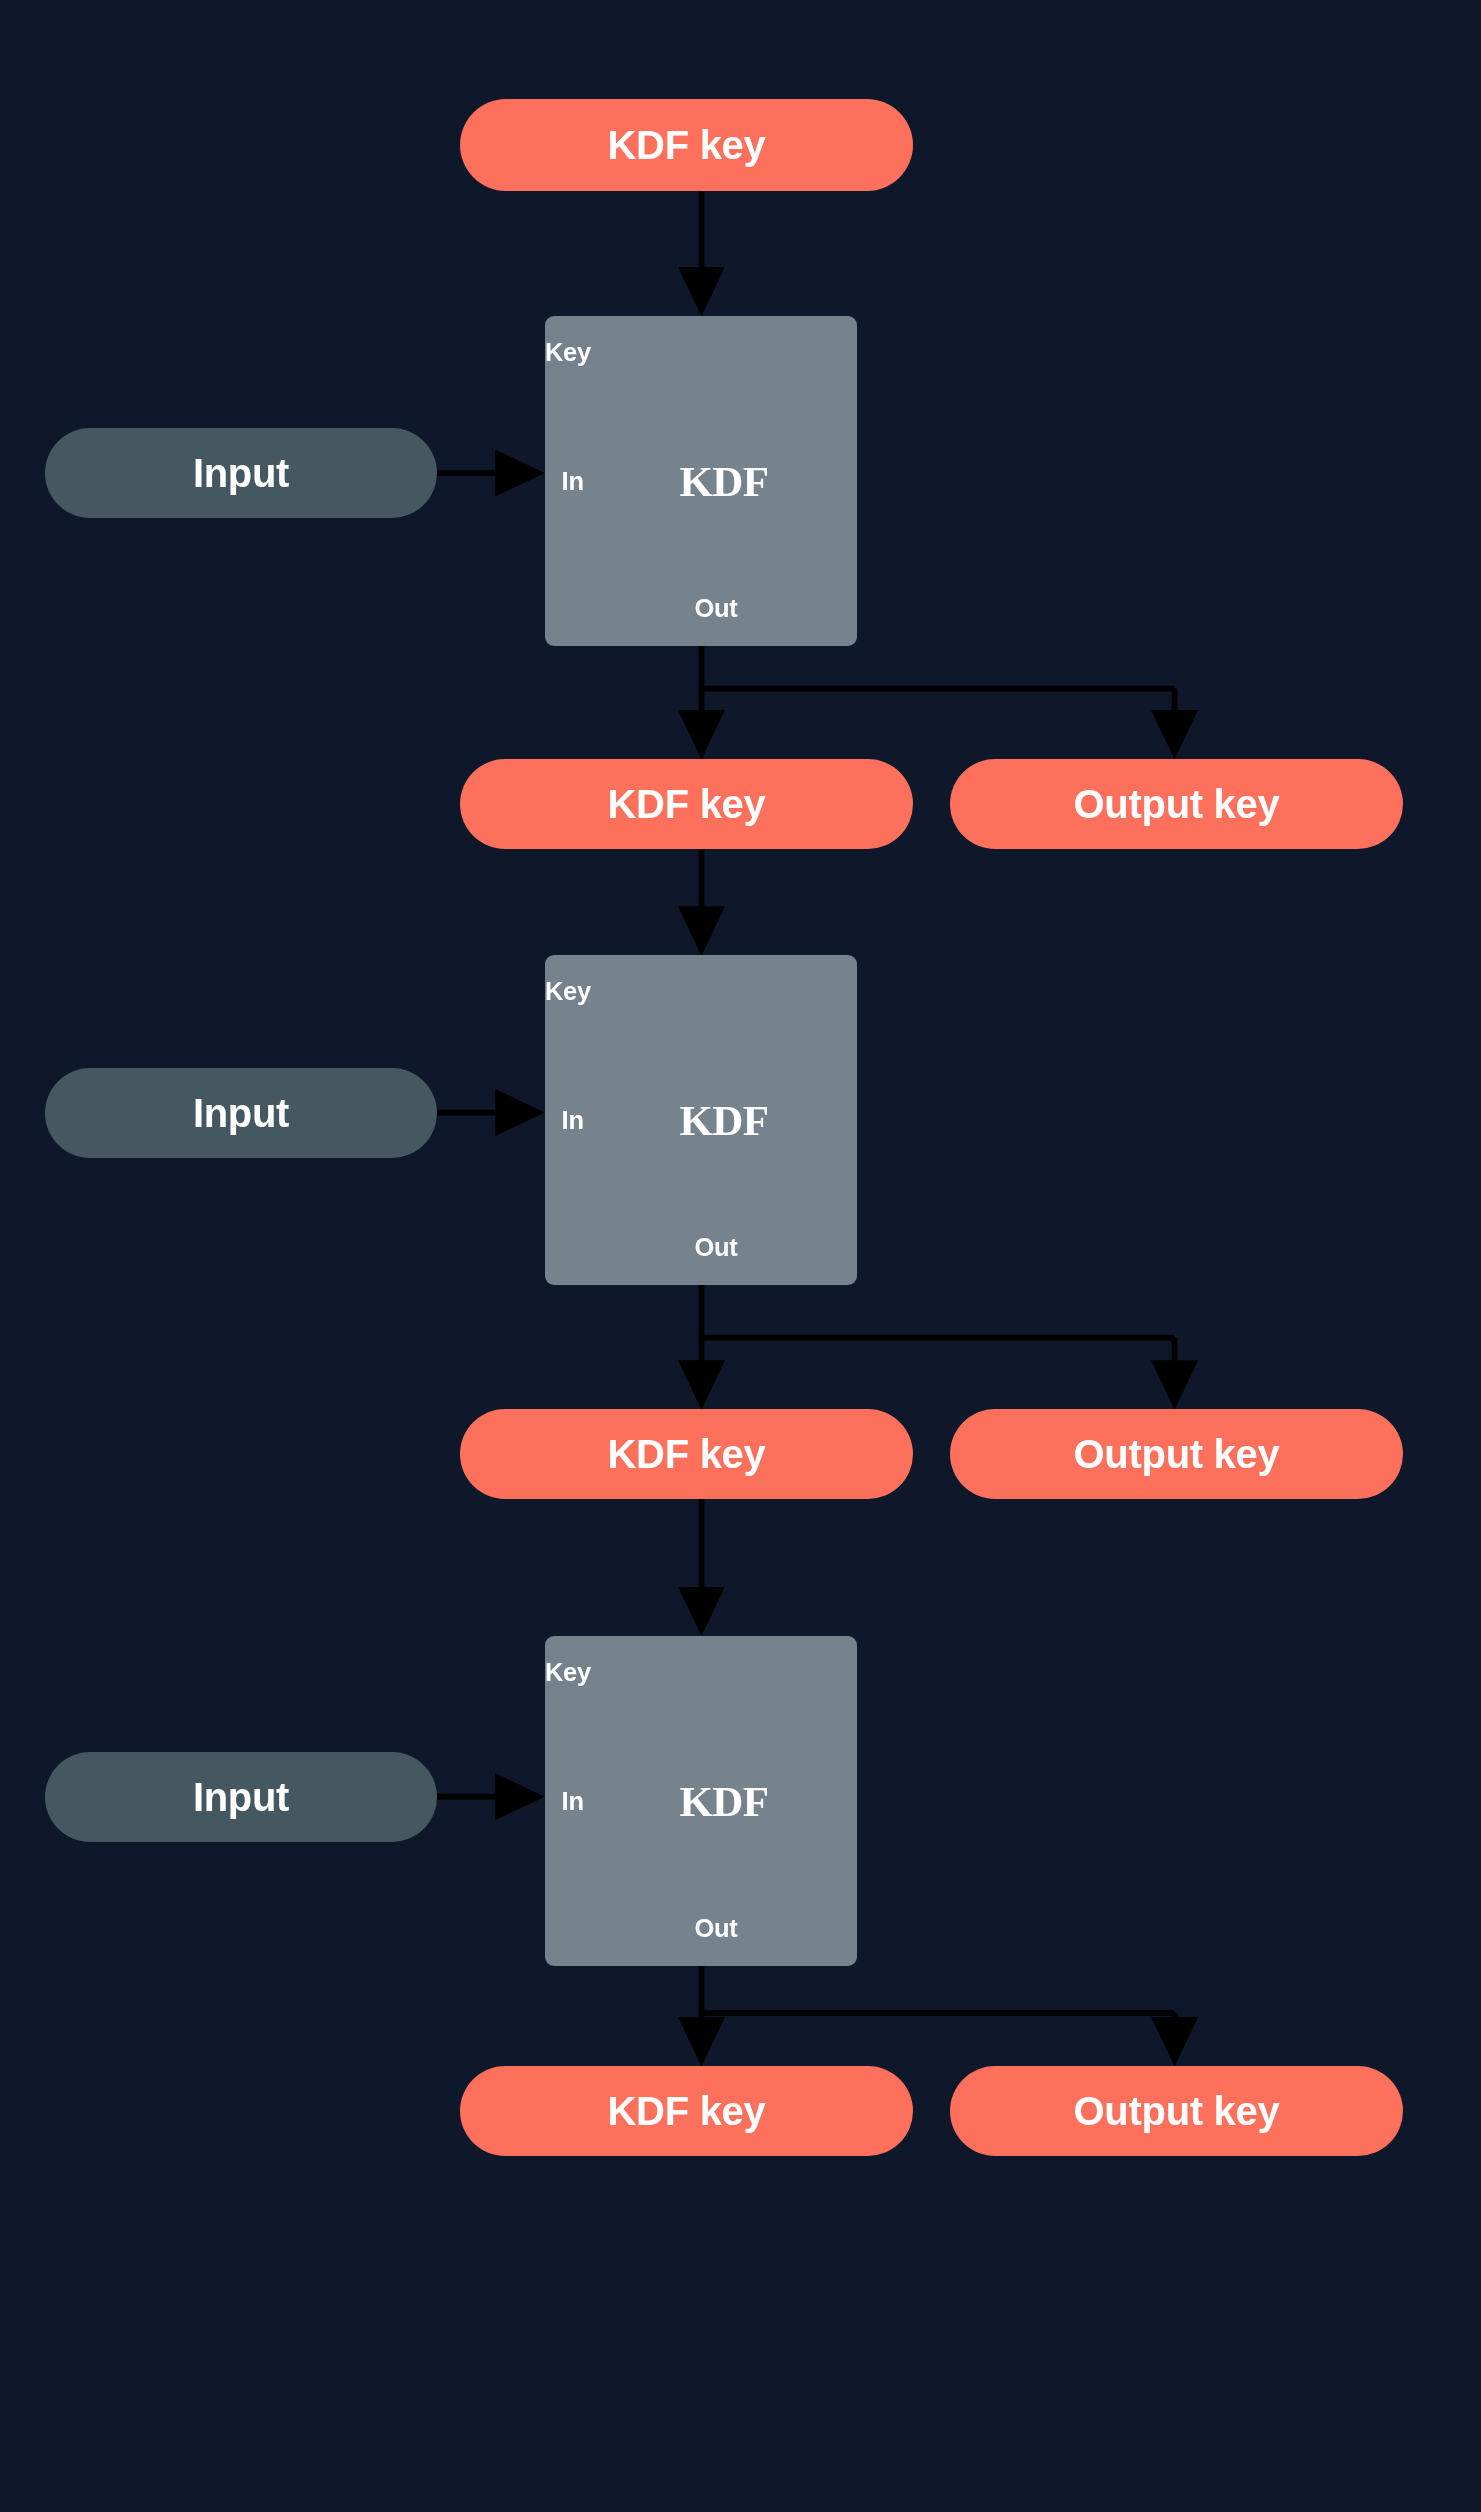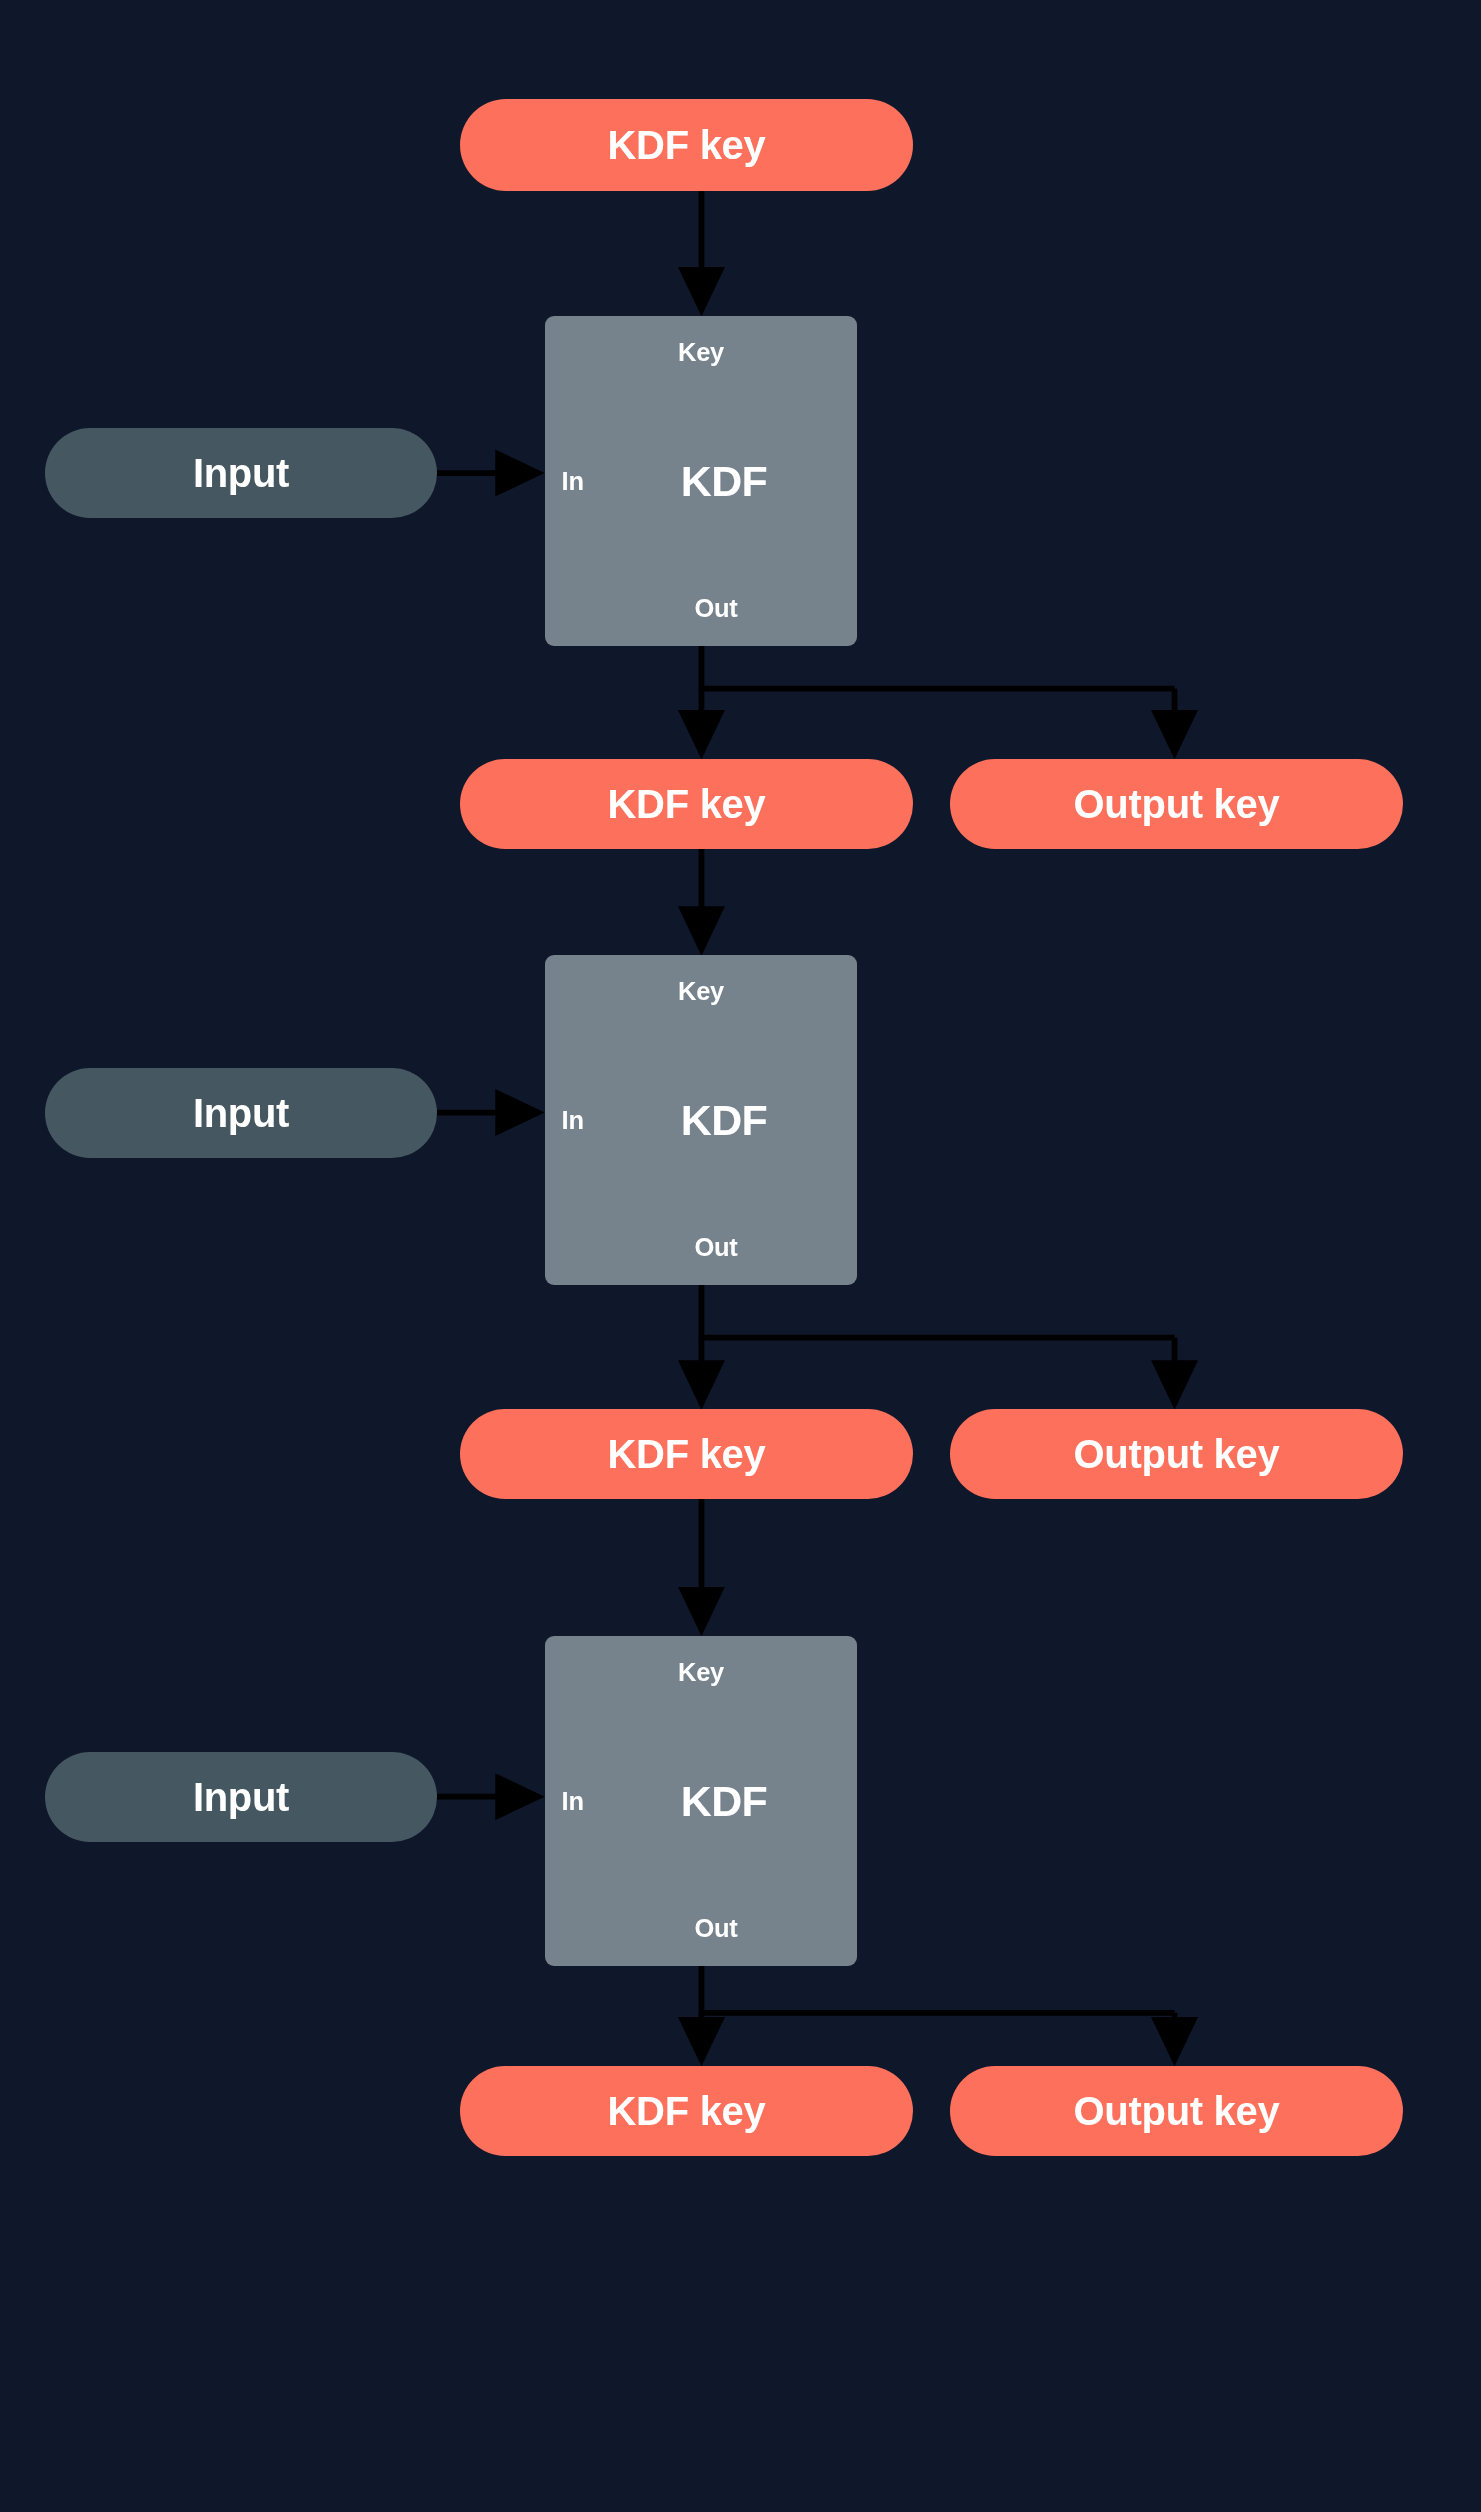--- a/index.html
+++ b/index.html
@@ -57,33 +57,34 @@
     right: 0;
     top: 50%;
     transform: translateY(-50%);
     text-align: center;
     color: #ffffff;
     font-size: 43px;
     font-weight: bold;
     letter-spacing: -0.6px;
     padding-left: 46px;
     box-sizing: border-box;
+    font-family: Liberation Serif, serif;
   }
   .port {
     position: absolute;
     color: #ffffff;
     font-size: 25.5px;
     font-weight: bold;
     letter-spacing: -0.3px;
   }
   .port-key {
     left: 0;
     right: 0;
     top: 22px;
-    text-align: center;
+    text-align: left;
   }
   .port-out {
     left: 0;
     right: 0;
     bottom: 23px;
     text-align: center;
     padding-left: 30px;
   }
   .port-in {
     left: 16.6px;

